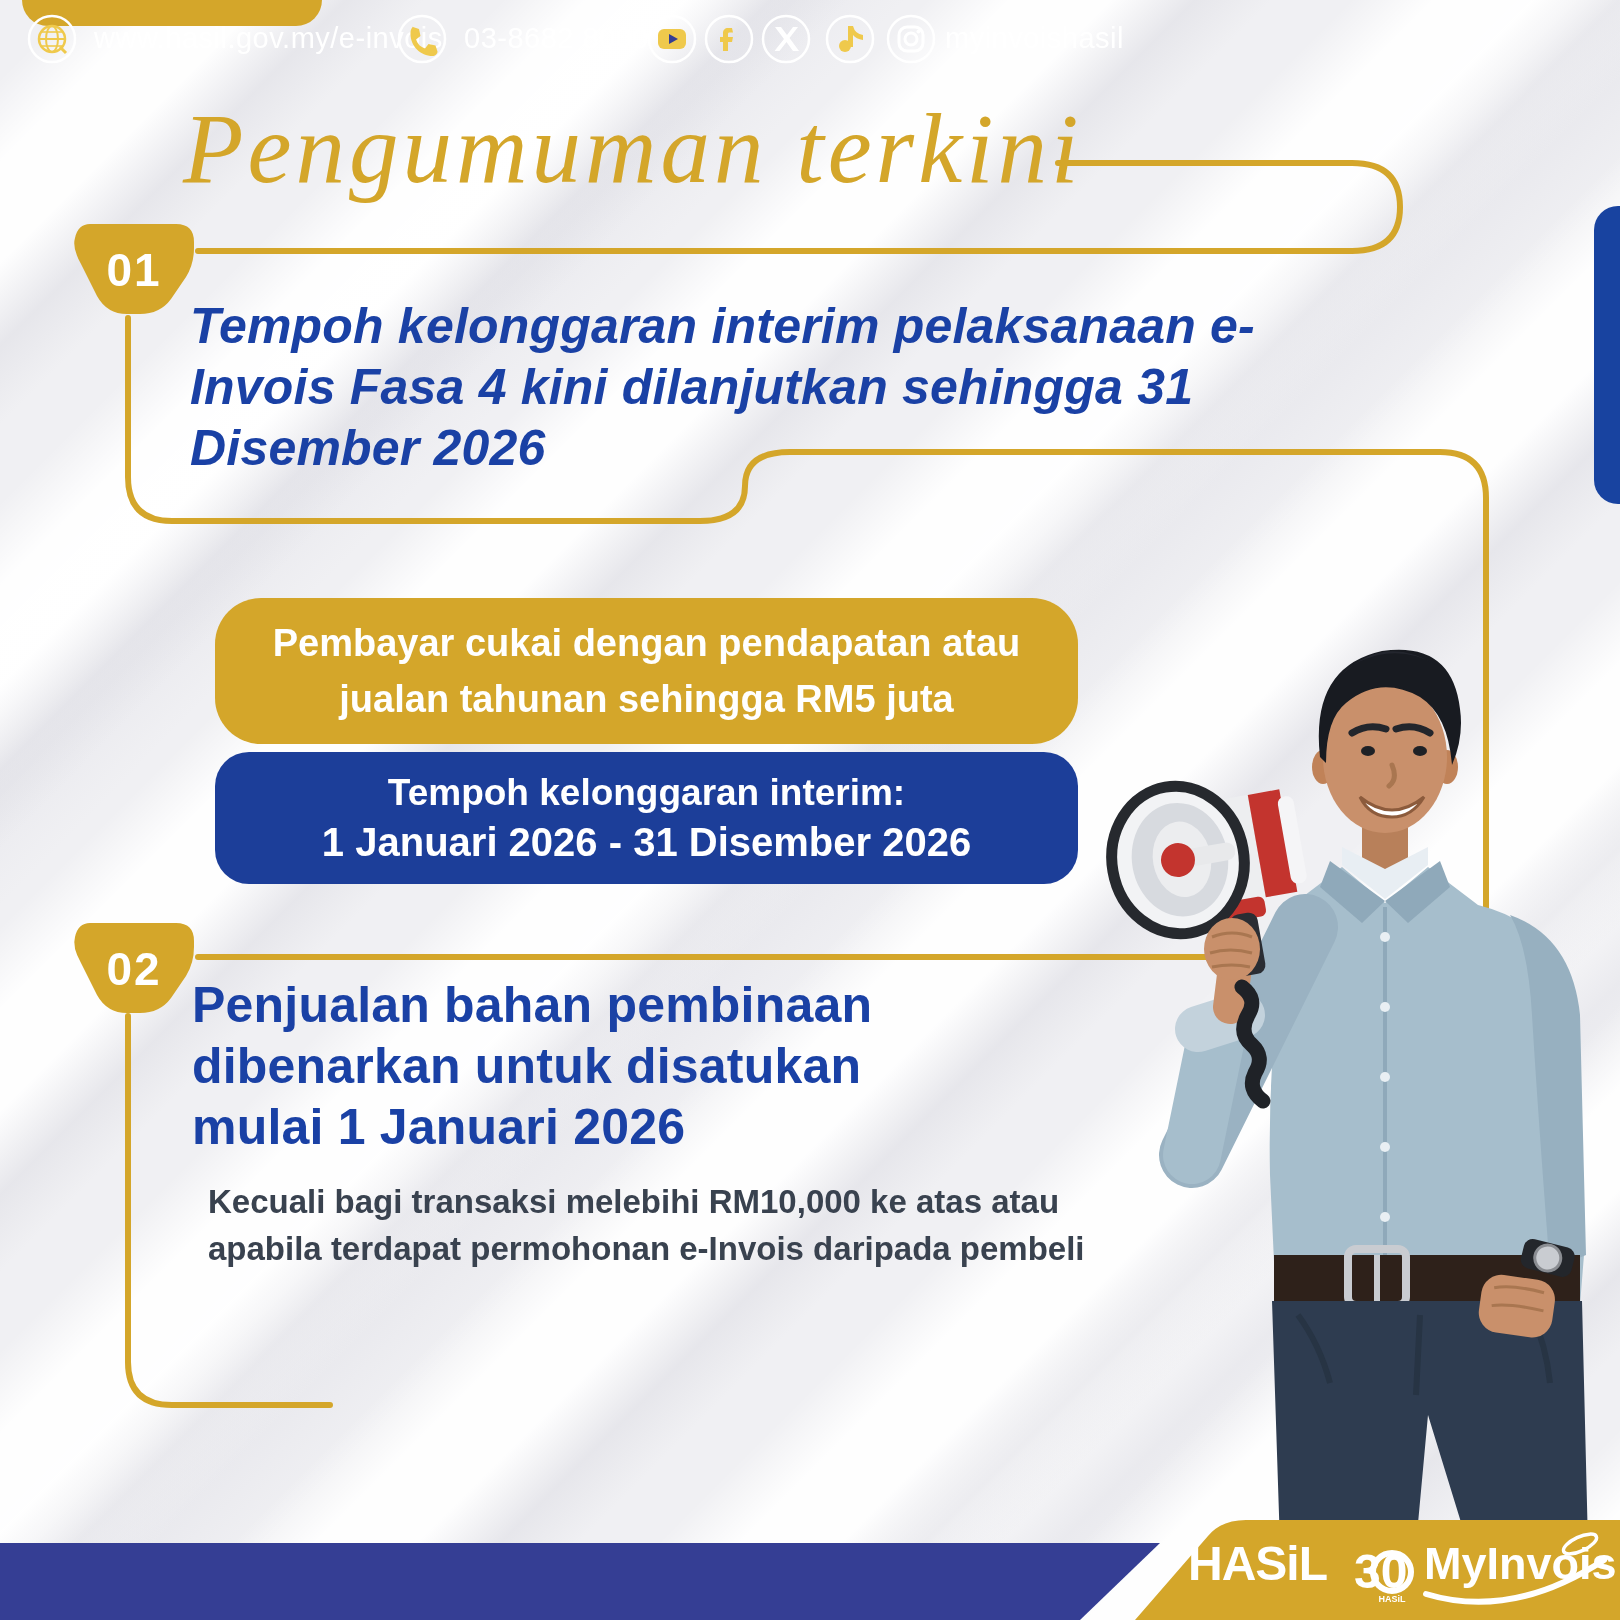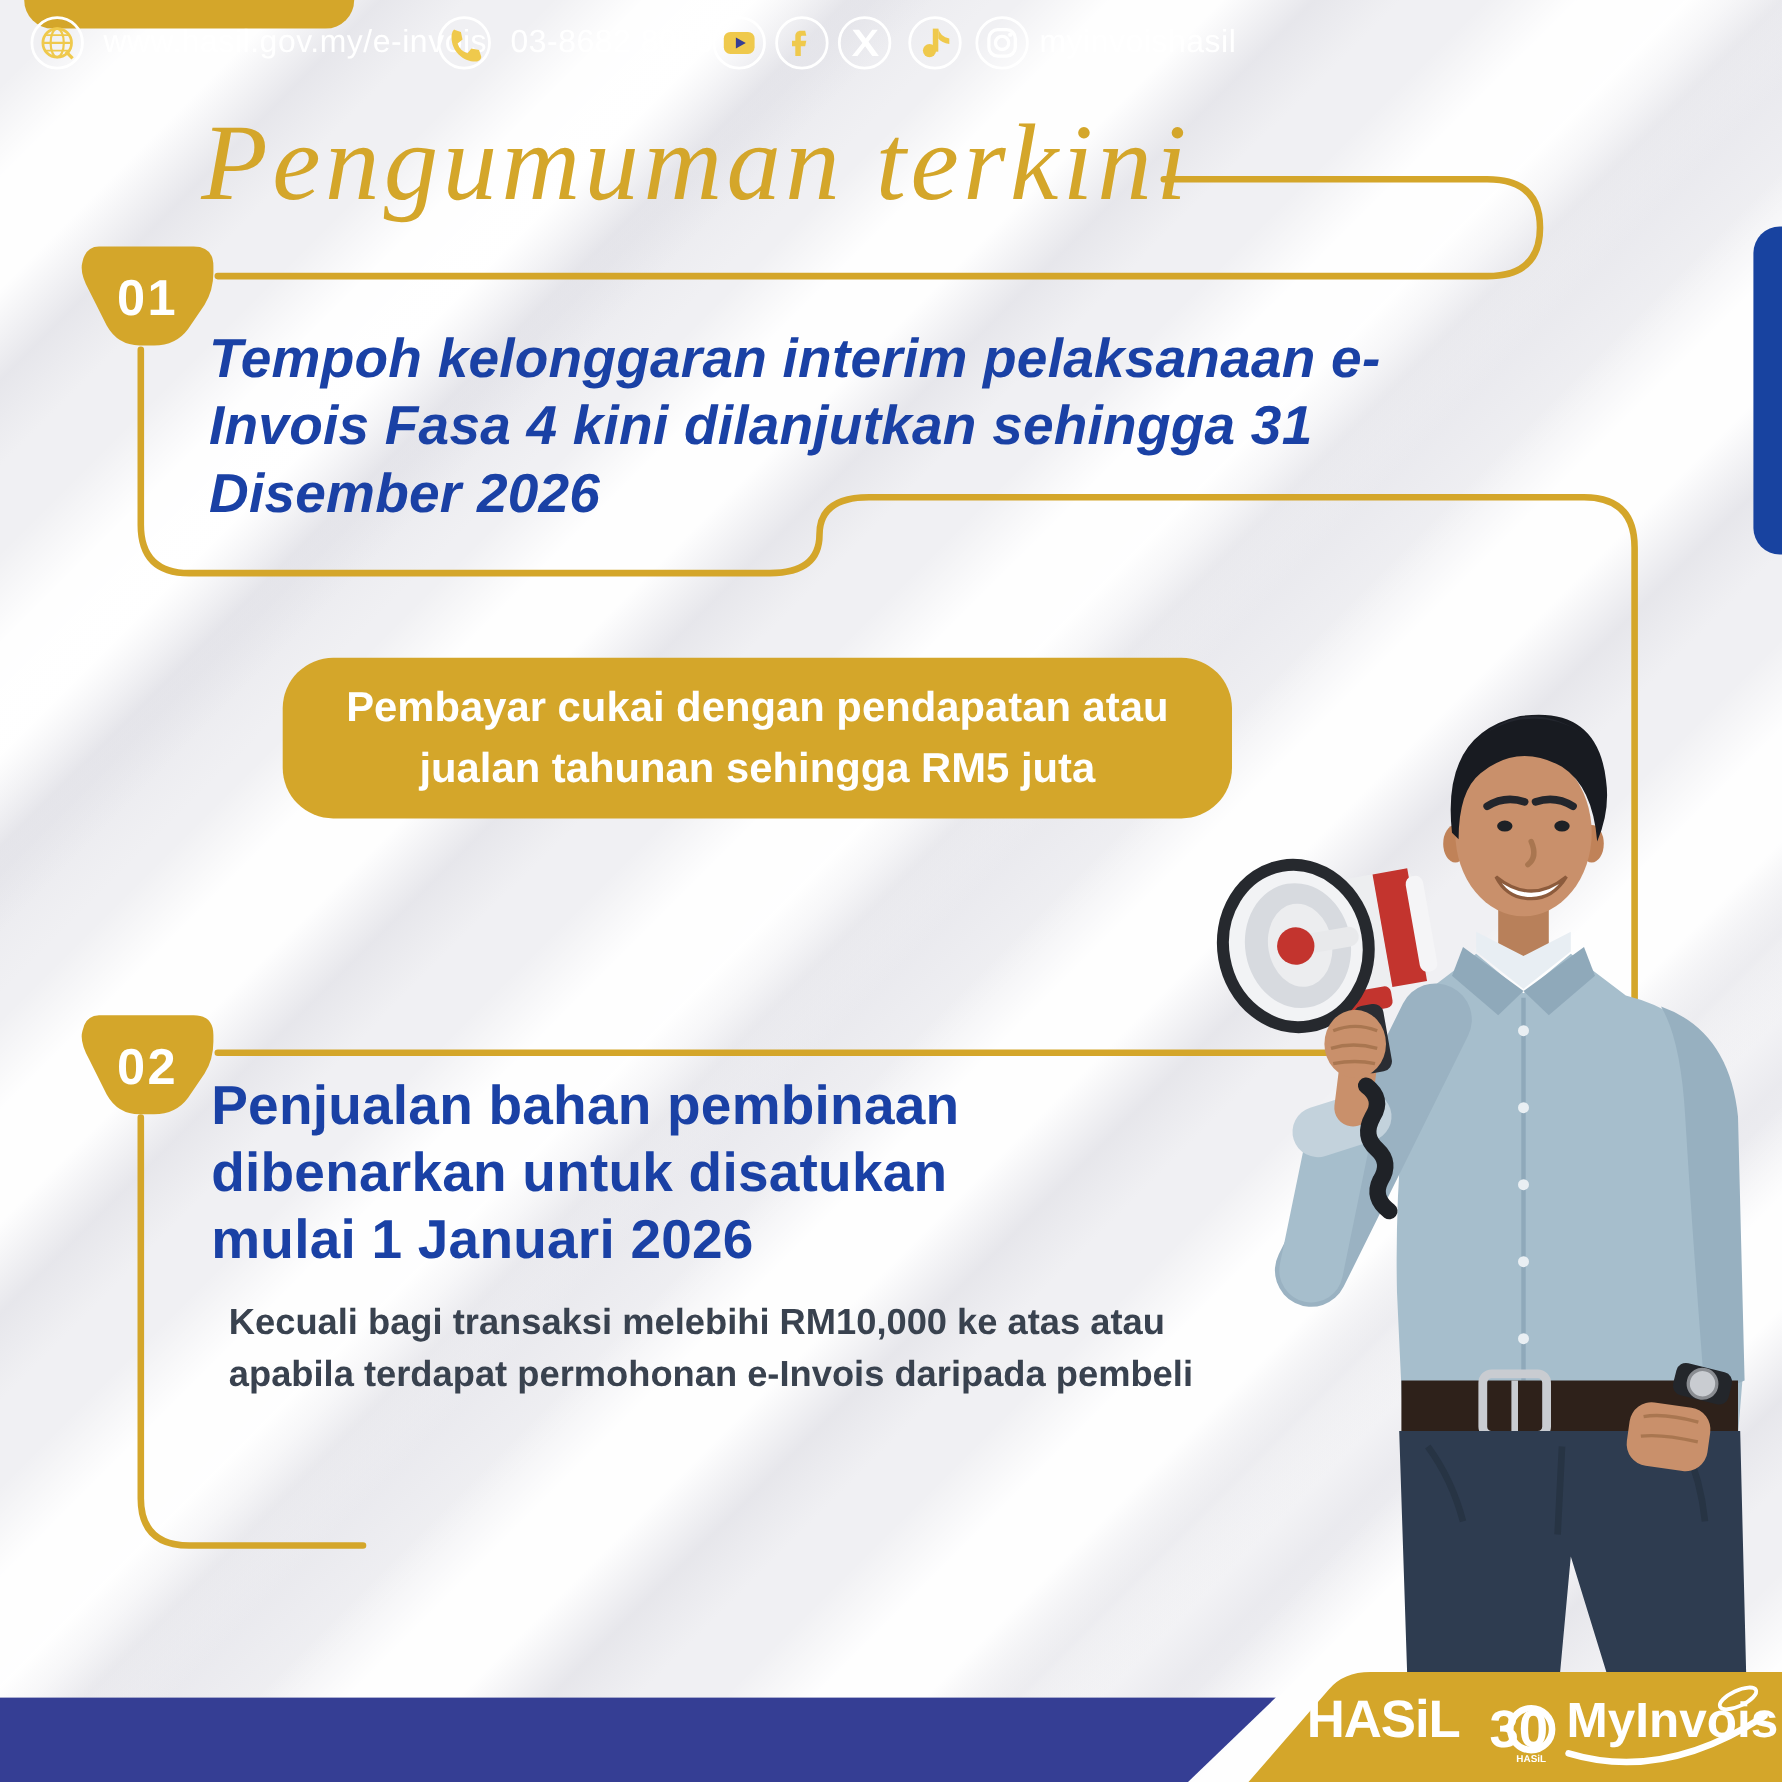--- a/index.html
+++ b/index.html
@@ -27,21 +27,21 @@
   
   .decor{left:0;top:0;z-index:2;}
   .decor path.line{fill:none;stroke:#D4A62A;stroke-width:6;stroke-linecap:round;}
   .badge-num{fill:#fff;font-family:"Liberation Sans",sans-serif;font-weight:bold;font-size:46px;letter-spacing:2px;}
   
   .h1{left:190px;top:296px;width:1100px;z-index:3;color:#1A41A5;font-weight:bold;font-size:50px;line-height:61px;letter-spacing:.2px;font-style:italic;}
   .h2{left:192px;top:975px;width:780px;z-index:3;color:#1A41A5;font-weight:bold;font-size:50px;line-height:61px;letter-spacing:.2px;}
   .note{left:208px;top:1178px;width:950px;z-index:3;color:#39424F;font-weight:bold;font-size:33px;line-height:47px;}
   
   .box{z-index:3;display:flex;align-items:center;justify-content:center;text-align:center;color:#fff;}
-  .box-gold1{left:215px;top:598px;width:863px;height:146px;background:#D4A62A;border-radius:46px;font-weight:bold;font-size:38px;line-height:56px;padding:0 34px;box-sizing:border-box;margin-left:42px;}
+  .box-gold1{left:215px;top:598px;width:863px;height:146px;background:#D4A62A;border-radius:46px;font-weight:bold;font-size:38px;line-height:56px;padding:0 34px;box-sizing:border-box;}
   .box-blue{left:215px;top:752px;width:863px;height:132px;background:#1C3E99;border-radius:34px;flex-direction:column;font-weight:bold;}
   .box-blue .t1{font-size:37px;line-height:48px;}
   .box-blue .t2{font-size:40px;line-height:50px;}
   .box-gold2{left:232px;top:1331px;width:913px;height:126px;background:#D4A62A;border-radius:44px;font-size:40px;line-height:56px;padding:0 30px;box-sizing:border-box;letter-spacing:1px;}
   
   .man{left:1080px;top:615px;z-index:4;}
   
   .footer-bar{left:0;top:1543px;width:1620px;height:77px;background:#353E94;z-index:5;clip-path:polygon(0 0,1160px 0,1080px 77px,0 77px);}
   .f-item{position:absolute;top:0;height:77px;display:flex;align-items:center;color:#fff;font-size:29px;letter-spacing:.5px;z-index:6;}
   .f-circle{width:52px;height:52px;}
@@ -76,20 +76,24 @@
       <text class="badge-num" x="134" y="286" text-anchor="middle">02</text>
     </g>
   </svg>
 
   <div class="abs h1">Tempoh kelonggaran interim pelaksanaan e-Invois Fasa 4 kini dilanjutkan sehingga 31 Disember 2026</div>
 
   <div class="abs box box-gold1">
     <span>Pembayar cukai dengan pendapatan atau jualan tahunan sehingga RM5 juta</span>
   </div>
 
+  <div class="abs box box-blue">
+    <span class="t1">Tempoh kelonggaran interim:</span>
+    <span class="t2">1 Januari 2026 - 31 Disember 2026</span>
+  </div>
 
   <div class="abs h2">Penjualan bahan pembinaan dibenarkan untuk disatukan mulai 1 Januari 2026</div>
   <div class="abs note">Kecuali bagi transaksi melebihi RM10,000 ke atas atau apabila terdapat permohonan e-Invois daripada pembeli</div>
 
 
   <svg class="abs man" width="540" height="930" viewBox="0 0 540 930">
 
     <path d="M212 290 L262 252 L305 288 L348 252 L398 290 Q470 308 490 372 L504 640 L500 690 L196 690 L190 560 Q187 420 212 290 Z" fill="#A6BECC"></path>
     <path d="M430 300 Q492 322 500 400 L506 640 L470 655 Q458 500 452 400 Q448 330 430 300 Z" fill="#97B0C0"></path>
 

